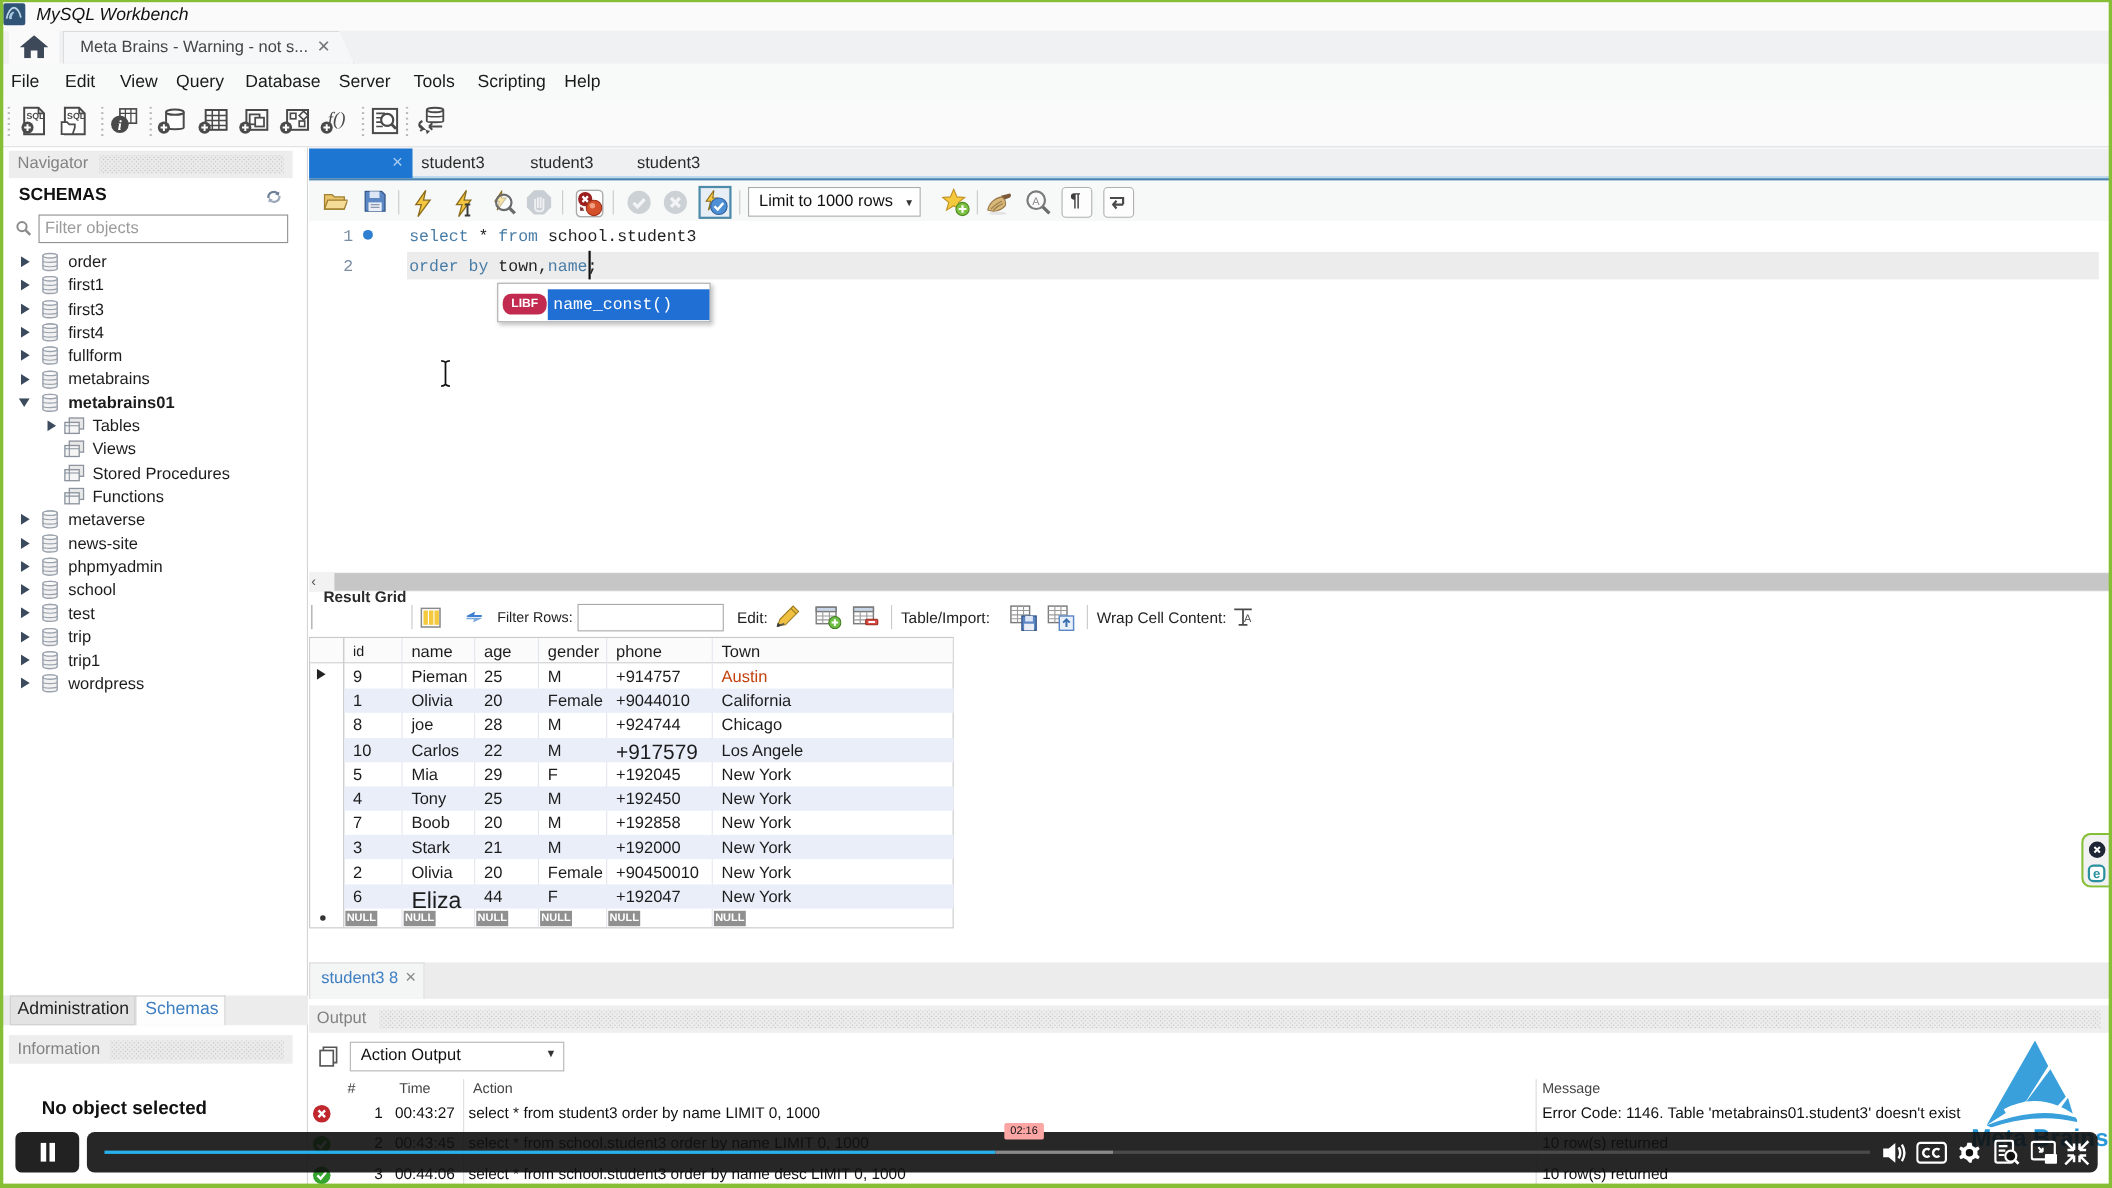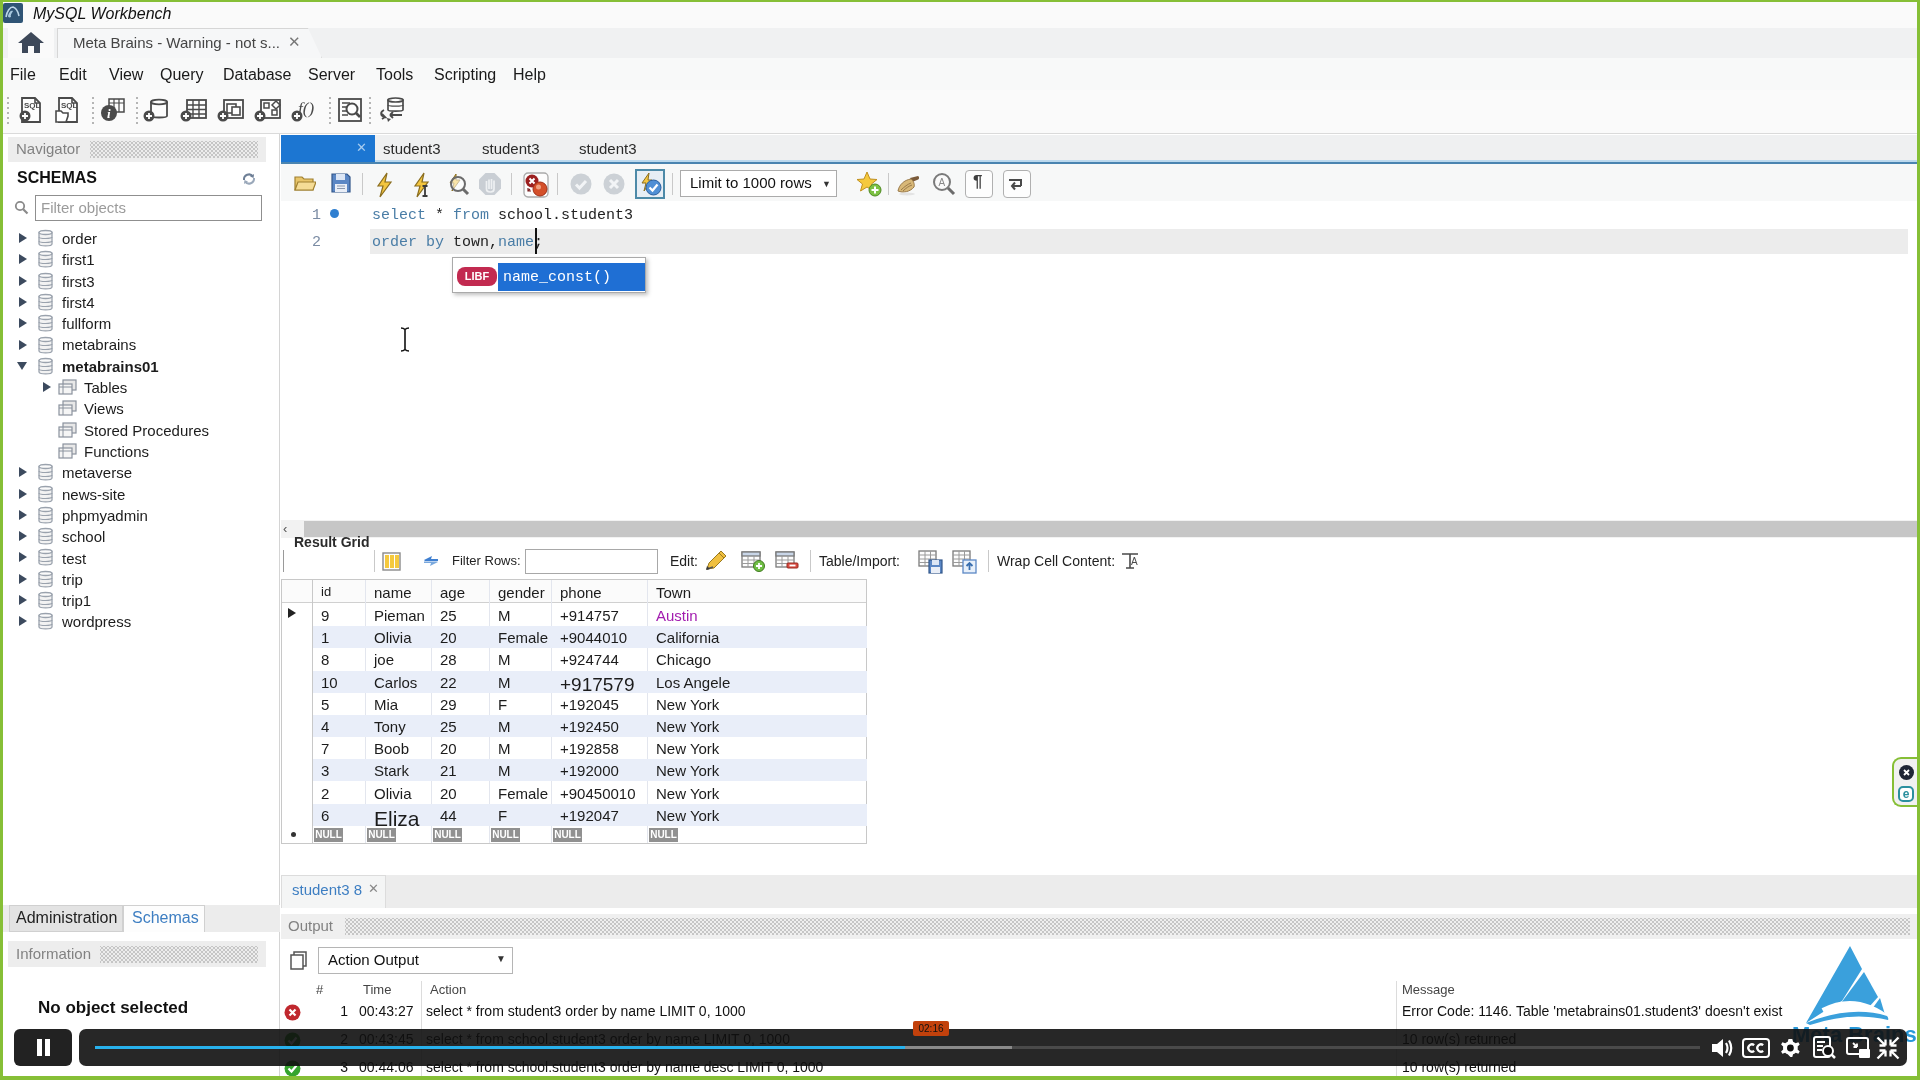--- a/index.html
+++ b/index.html
@@ -633,21 +633,21 @@
 <div class="abs" style="left:431px;top:580px;width:1px;height:263px;background:#e3e6ee;"></div>
 <div class="abs" style="left:489px;top:580px;width:1px;height:263px;background:#e3e6ee;"></div>
 <div class="abs" style="left:551px;top:580px;width:1px;height:263px;background:#e3e6ee;"></div>
 <div class="abs" style="left:647px;top:580px;width:1px;height:263px;background:#e3e6ee;"></div>
 <div class="abs" style="left:312px;top:580px;width:1px;height:263px;background:#c8c8c8;"></div>
 <div class="abs" style="left:321px;top:607px;font-size:15px;color:#1c1c1c;">9</div>
 <div class="abs" style="left:374px;top:607px;font-size:15px;color:#1c1c1c;">Pieman</div>
 <div class="abs" style="left:440px;top:607px;font-size:15px;color:#1c1c1c;">25</div>
 <div class="abs" style="left:498px;top:607px;font-size:15px;color:#1c1c1c;">M</div>
 <div class="abs" style="left:560px;top:607px;font-size:15px;color:#1c1c1c;">+914757</div>
-<div class="abs" style="left:656px;top:607px;font-size:15px;color:#a21caf;">Austin</div>
+<div class="abs" style="left:656px;top:607px;font-size:15px;color:#c2410c;">Austin</div>
 <div class="abs" style="left:313px;top:626px;width:554px;height:22px;background:#e9eef9;"></div>
 <div class="abs" style="left:321px;top:629px;font-size:15px;color:#1c1c1c;">1</div>
 <div class="abs" style="left:374px;top:629px;font-size:15px;color:#1c1c1c;">Olivia</div>
 <div class="abs" style="left:440px;top:629px;font-size:15px;color:#1c1c1c;">20</div>
 <div class="abs" style="left:498px;top:629px;font-size:15px;color:#1c1c1c;">Female</div>
 <div class="abs" style="left:560px;top:629px;font-size:15px;color:#1c1c1c;">+9044010</div>
 <div class="abs" style="left:656px;top:629px;font-size:15px;color:#1c1c1c;">California</div>
 <div class="abs" style="left:321px;top:651px;font-size:15px;color:#1c1c1c;">8</div>
 <div class="abs" style="left:374px;top:651px;font-size:15px;color:#1c1c1c;">joe</div>
 <div class="abs" style="left:440px;top:651px;font-size:15px;color:#1c1c1c;">28</div>
@@ -787,21 +787,21 @@
     </div>
   <div class="abs" style="left:1898px;top:786px;width:16px;height:16px;border-radius:5px;border:2px solid #2a8f9e;background:#fff;color:#2a8f9e;font-size:12px;font-weight:bold;text-align:center;line-height:13px;">e</div>
 
   <div class="abs" style="left:14px;top:1029px;width:58px;height:37px;background:rgba(17,17,17,0.93);border-radius:6px;"></div>
 <div class="abs" style="left:37px;top:1039px;width:5px;height:17px;background:#fff;"></div>
 <div class="abs" style="left:45px;top:1039px;width:5px;height:17px;background:#fff;"></div>
 <div class="abs" style="left:79px;top:1029px;width:1828px;height:37px;background:rgba(15,15,15,0.9);border-radius:7px;"></div>
 <div class="abs" style="left:95px;top:1046px;width:810px;height:3px;background:#28b1ec;"></div>
 <div class="abs" style="left:905px;top:1046px;width:107px;height:3px;background:#8a8a8a;"></div>
 <div class="abs" style="left:1012px;top:1046px;width:688px;height:3px;background:#4a4a4a;"></div>
-<div class="abs" style="left:913px;top:1021px;width:36px;height:15px;background:#c2410c;border-radius:2px;color:#111;font-size:10px;text-align:center;line-height:15px;">02:16</div>
+<div class="abs" style="left:913px;top:1021px;width:36px;height:15px;background:#fca5a5;border-radius:2px;color:#111;font-size:10px;text-align:center;line-height:15px;">02:16</div>
 <div class="abs" style="left:1710px;top:1037px;">
       <svg width="26" height="22" viewBox="0 0 26 22">
         <path d="M2 7 L7 7 L13 2 L13 20 L7 15 L2 15 Z" fill="#fff"></path>
         <path d="M16 6 Q19 11 16 16 M19 3.5 Q23.5 11 19 18.5" stroke="#fff" stroke-width="2.2" fill="none"></path>
       </svg>
     </div>
 <div class="abs" style="left:1742px;top:1037px;">
       <svg width="28" height="22" viewBox="0 0 28 22">
         <rect x="1" y="2" width="26" height="18" rx="3" fill="none" stroke="#fff" stroke-width="2"></rect>
         <path d="M12.2 8.2 A3.6 3.6 0 1 0 12.2 13.8" fill="none" stroke="#fff" stroke-width="2.2"></path>

